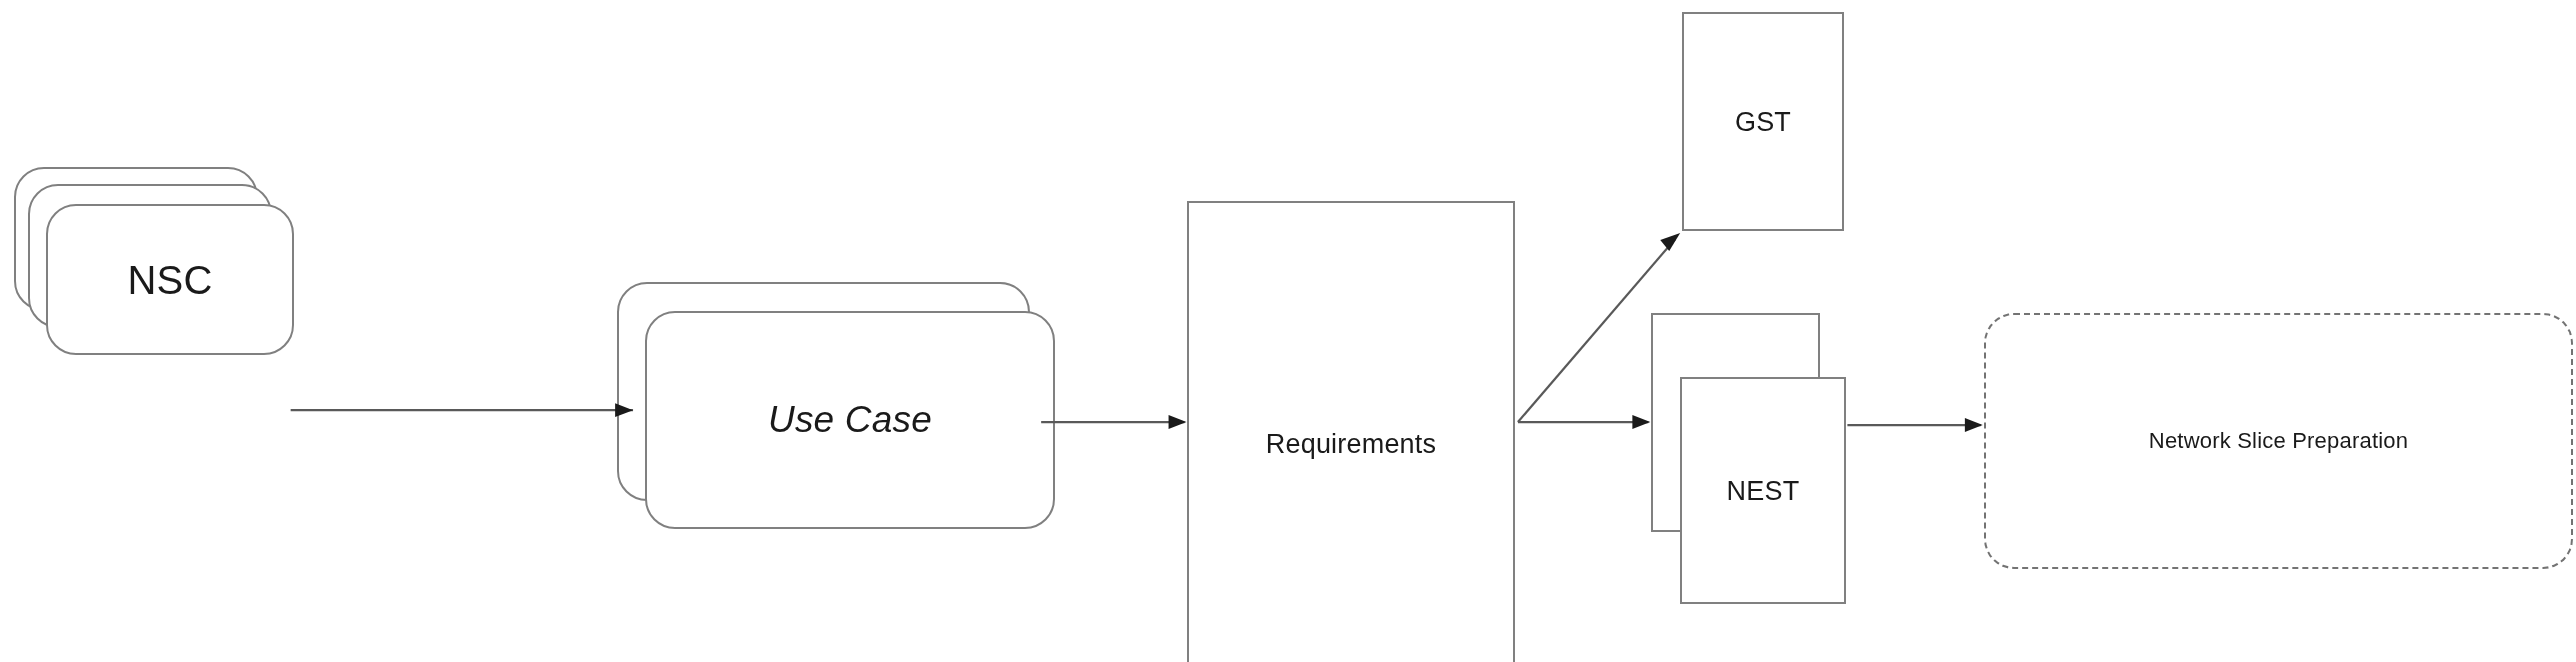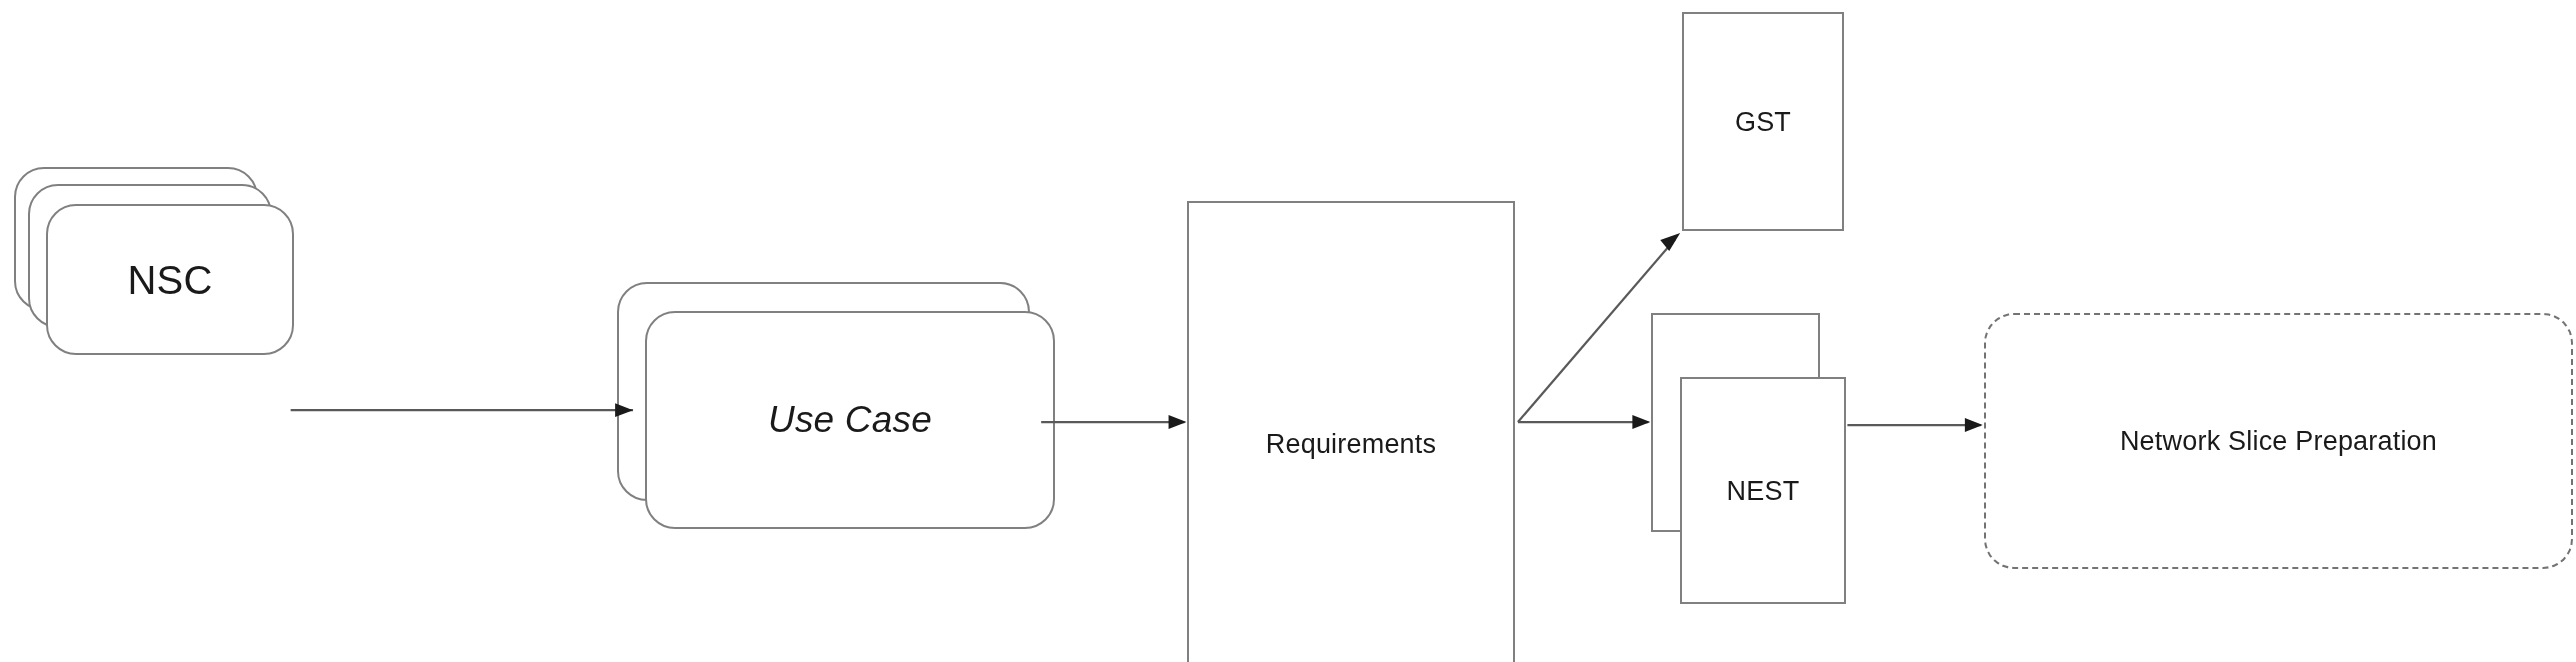--- a/index.html
+++ b/index.html
@@ -100,21 +100,21 @@
   </div>
 
   <div class="stack-group" style="left:1651px; top:313px; width:209px; height:269px;">
     <div class="node sharp" style="left:0px; top:0px; width:169px; height:219px;"></div>
     <div class="node sharp" style="left:29px; top:28px; width:166px; height:227px;margin-top:36px;">
       <div class="node-label" style="font-size:27px;">NEST</div>
     </div>
   </div>
 
   <div class="node dashed" style="left:1984px; top:313px; width:589px; height:256px;">
-    <div class="node-label" style="font-size:27px;">Network Slice Preparation</div>
+    <div class="node-label" style="font-size:22px;">Network Slice Preparation</div>
   </div>
 
   <svg class="svg-layer" viewBox="0 0 2588 666" width="2576" height="663" xmlns="http://www.w3.org/2000/svg">
 
     <g>
       <line class="edge-line" x1="292" y1="412" x2="636" y2="412"></line>
       <polygon class="arrow-head" points="636,412 618,405 618,419"></polygon>
     </g>
 
     <g>

